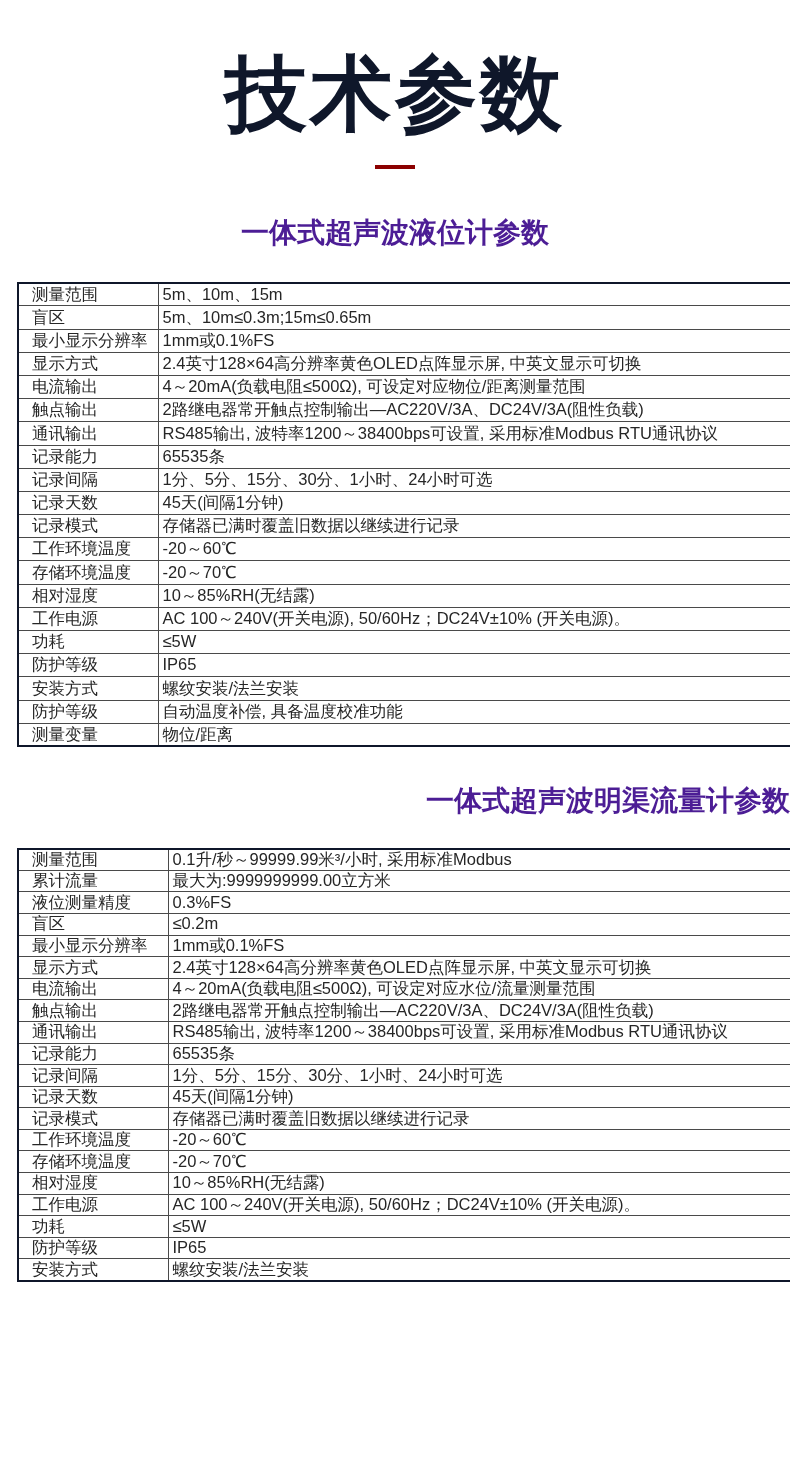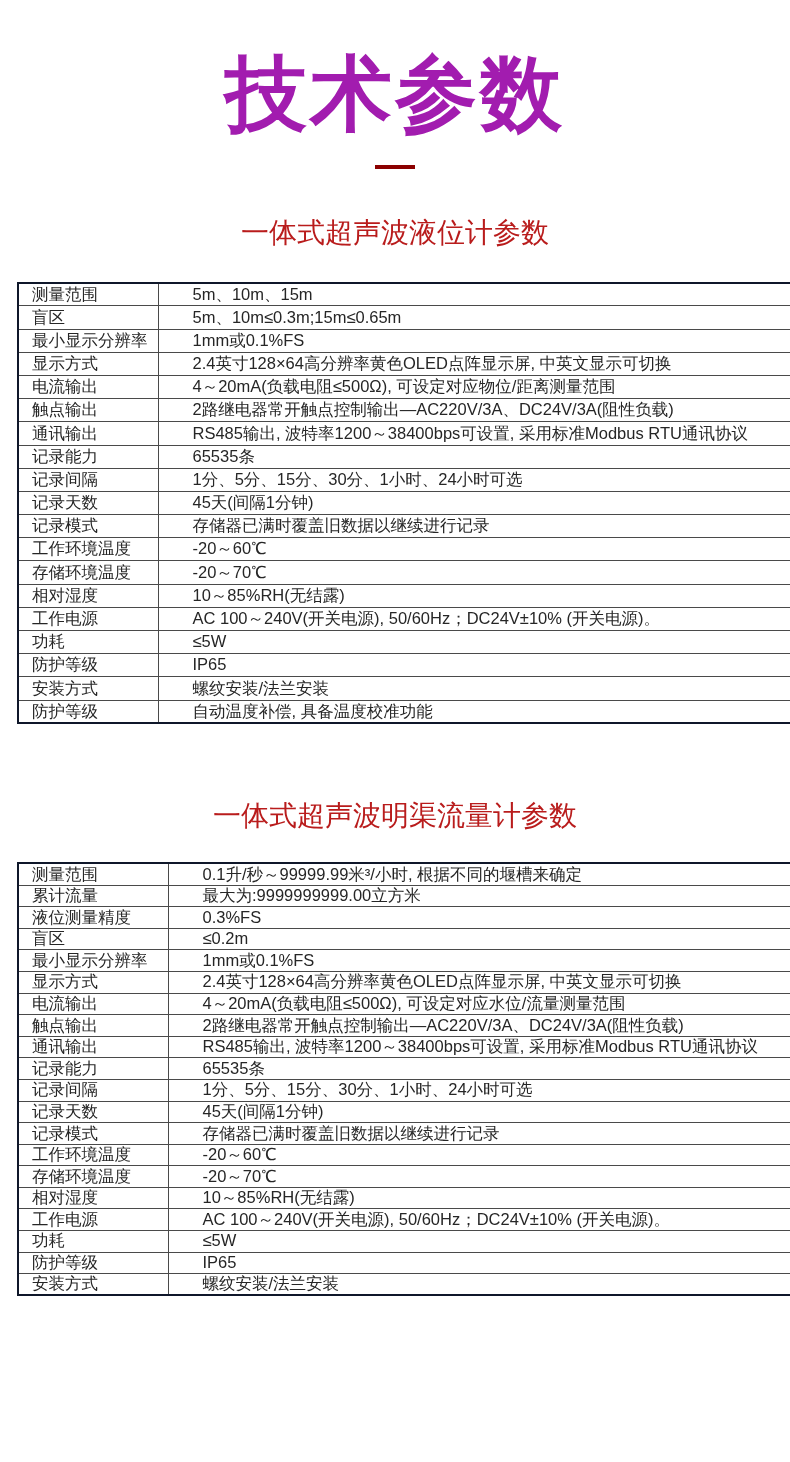--- a/index.html
+++ b/index.html
@@ -16,40 +16,40 @@
   }
 
   .title {
     margin: 0;
     padding-top: 50px;
     text-align: center;
     font-size: 82px;
     line-height: 1.08;
     font-weight: 900;
     letter-spacing: 3px;
-    color: #a21caf;
+    color: #0f172a;
   }
 
   .title-underline {
     width: 40px;
     height: 4px;
     background: #8b0000;
     margin: 26px auto 0 auto;
   }
 
   .section-heading {
     margin: 0;
     text-align: center;
     font-size: 28px;
     line-height: 1.15;
-    font-weight: normal;
-    color: #b91c1c;
+    font-weight: bold;
+    color: #4c1d95;
   }
   .section-heading.first { margin-top: 48px; }
-  .section-heading.second { margin-top: 76px; }
+  .section-heading.second { margin-top: 38px; text-align: right; }
 
   table.spec-table {
     border-collapse: collapse;
     table-layout: fixed;
     margin-left: 17px;
     width: 775px;
     border: 2px solid #0f172a;
   }
   table.spec-table.t1 { margin-top: 33px; }
   table.spec-table.t2 { margin-top: 30px; }
@@ -57,21 +57,21 @@
   .spec-table td {
     border: 1px solid #4a4a4a;
     font-size: 16.5px;
     line-height: 1.2;
     color: #262626;
     vertical-align: middle;
     padding: 0 4px 0 0;
     white-space: nowrap;
   }
   .spec-table td.label { padding-left: 13px; }
-  .spec-table td.value { padding-left: 34px; }
+  .spec-table td.value { padding-left: 4px; }
 
   .t1 td { height: 23.2px; }
   .t1 td.label { width: 140px; }
   .t2 td { height: 21.6px; }
   .t2 td.label { width: 150px; }
 </style>
 </head>
 <body>
 
 <div class="page">
@@ -153,31 +153,35 @@
             <td class="value">IP65</td>
           </tr>
           <tr>
             <td class="label">安装方式</td>
             <td class="value">螺纹安装/法兰安装</td>
           </tr>
           <tr>
             <td class="label">防护等级</td>
             <td class="value">自动温度补偿, 具备温度校准功能</td>
           </tr>
+          <tr>
+            <td class="label">测量变量</td>
+            <td class="value">物位/距离</td>
+          </tr>
         </tbody>
     </table>
   </section>
 
   <section>
     <h2 class="section-heading second">一体式超声波明渠流量计参数</h2>
     <table class="spec-table t2">
       <tbody>
           <tr>
             <td class="label">测量范围</td>
-            <td class="value">0.1升/秒～99999.99米³/小时, 根据不同的堰槽来确定</td>
+            <td class="value">0.1升/秒～99999.99米³/小时, 采用标准Modbus</td>
           </tr>
           <tr>
             <td class="label">累计流量</td>
             <td class="value">最大为:9999999999.00立方米</td>
           </tr>
           <tr>
             <td class="label">液位测量精度</td>
             <td class="value">0.3%FS</td>
           </tr>
           <tr>

